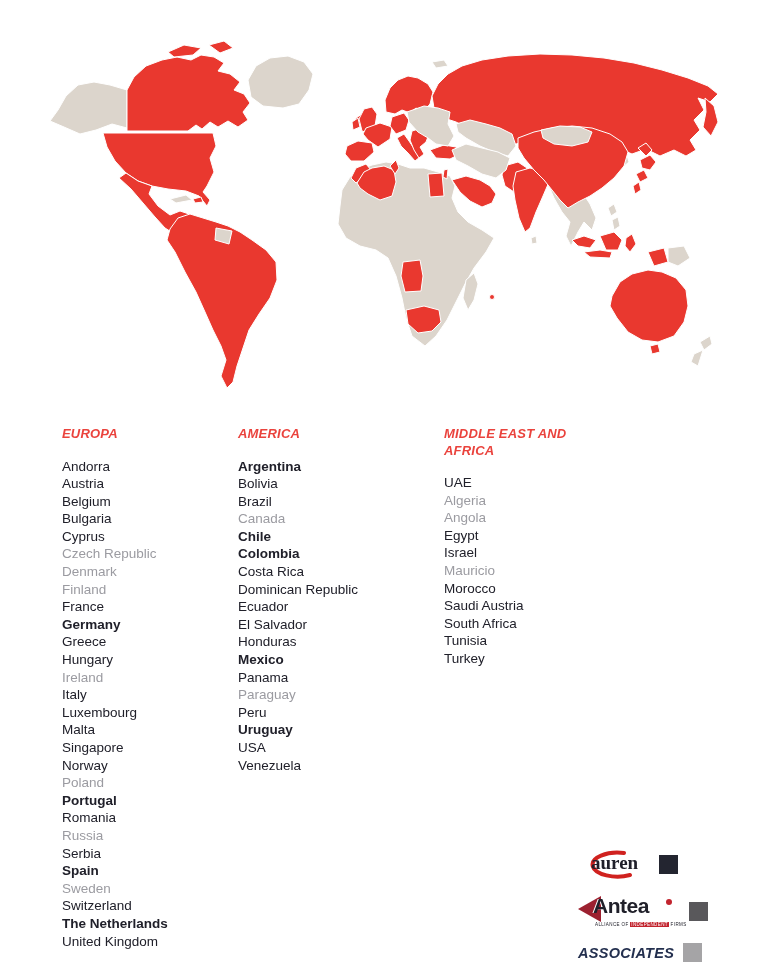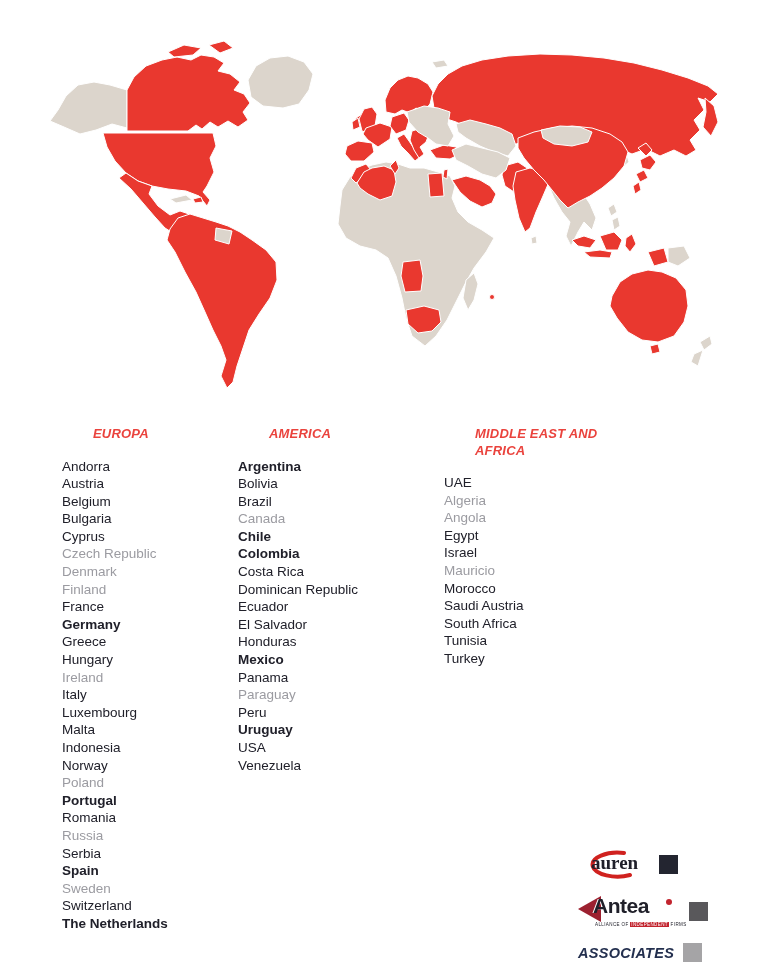--- a/index.html
+++ b/index.html
@@ -16,21 +16,21 @@
   .oth { fill:var(--map-other);  stroke:#ffffff; stroke-width:1; stroke-linejoin:round; }
 
   
   .columns { position:absolute; left:62px; top:426px; display:flex; }
   .col-1 { width:176px; }
   .col-2 { width:206px; }
   .col-3 { width:169px; }
   .col-4 { width:145px; }
   .col-title {
     font-style:italic; font-weight:bold; font-size:13px; line-height:16.5px;
-    color:var(--header-red); letter-spacing:.2px; margin-bottom:15px; max-width:135px;margin-left:31px;
+    color:var(--header-red); letter-spacing:.2px; margin-bottom:15px; max-width:135px;
   }
   .col-list { list-style:none; }
   .col-list .item { font-size:13.5px; line-height:17.6px; color:var(--text-dark); }
   .col-list .s-bold  { font-weight:bold; }
   .col-list .s-muted { color:var(--text-muted); }
 
   
   .legend { position:absolute; right:56px; top:849px; display:flex; flex-direction:column; align-items:flex-start; }
   .legend-row { display:flex; align-items:center; margin-bottom:14px; }
   .sq { width:19px; height:19px; margin-left:9px; }
@@ -141,31 +141,32 @@
           <li class="item s-muted">Denmark</li>
           <li class="item s-muted">Finland</li>
           <li class="item s-normal">France</li>
           <li class="item s-bold">Germany</li>
           <li class="item s-normal">Greece</li>
           <li class="item s-normal">Hungary</li>
           <li class="item s-muted">Ireland</li>
           <li class="item s-normal">Italy</li>
           <li class="item s-normal">Luxembourg</li>
           <li class="item s-normal">Malta</li>
-          <li class="item s-normal">Indonesia</li>
+          <li class="item s-normal">Singapore</li>
           <li class="item s-normal">Norway</li>
           <li class="item s-muted">Poland</li>
           <li class="item s-bold">Portugal</li>
           <li class="item s-normal">Romania</li>
           <li class="item s-muted">Russia</li>
           <li class="item s-normal">Serbia</li>
           <li class="item s-bold">Spain</li>
           <li class="item s-muted">Sweden</li>
           <li class="item s-normal">Switzerland</li>
           <li class="item s-bold">The Netherlands</li>
+          <li class="item s-normal">United Kingdom</li>
         </ul>
     </section>
     <section class="col-2">
       <h2 class="col-title">AMERICA</h2>
       <ul class="col-list">
           <li class="item s-bold">Argentina</li>
           <li class="item s-normal">Bolivia</li>
           <li class="item s-normal">Brazil</li>
           <li class="item s-muted">Canada</li>
           <li class="item s-bold">Chile</li>

